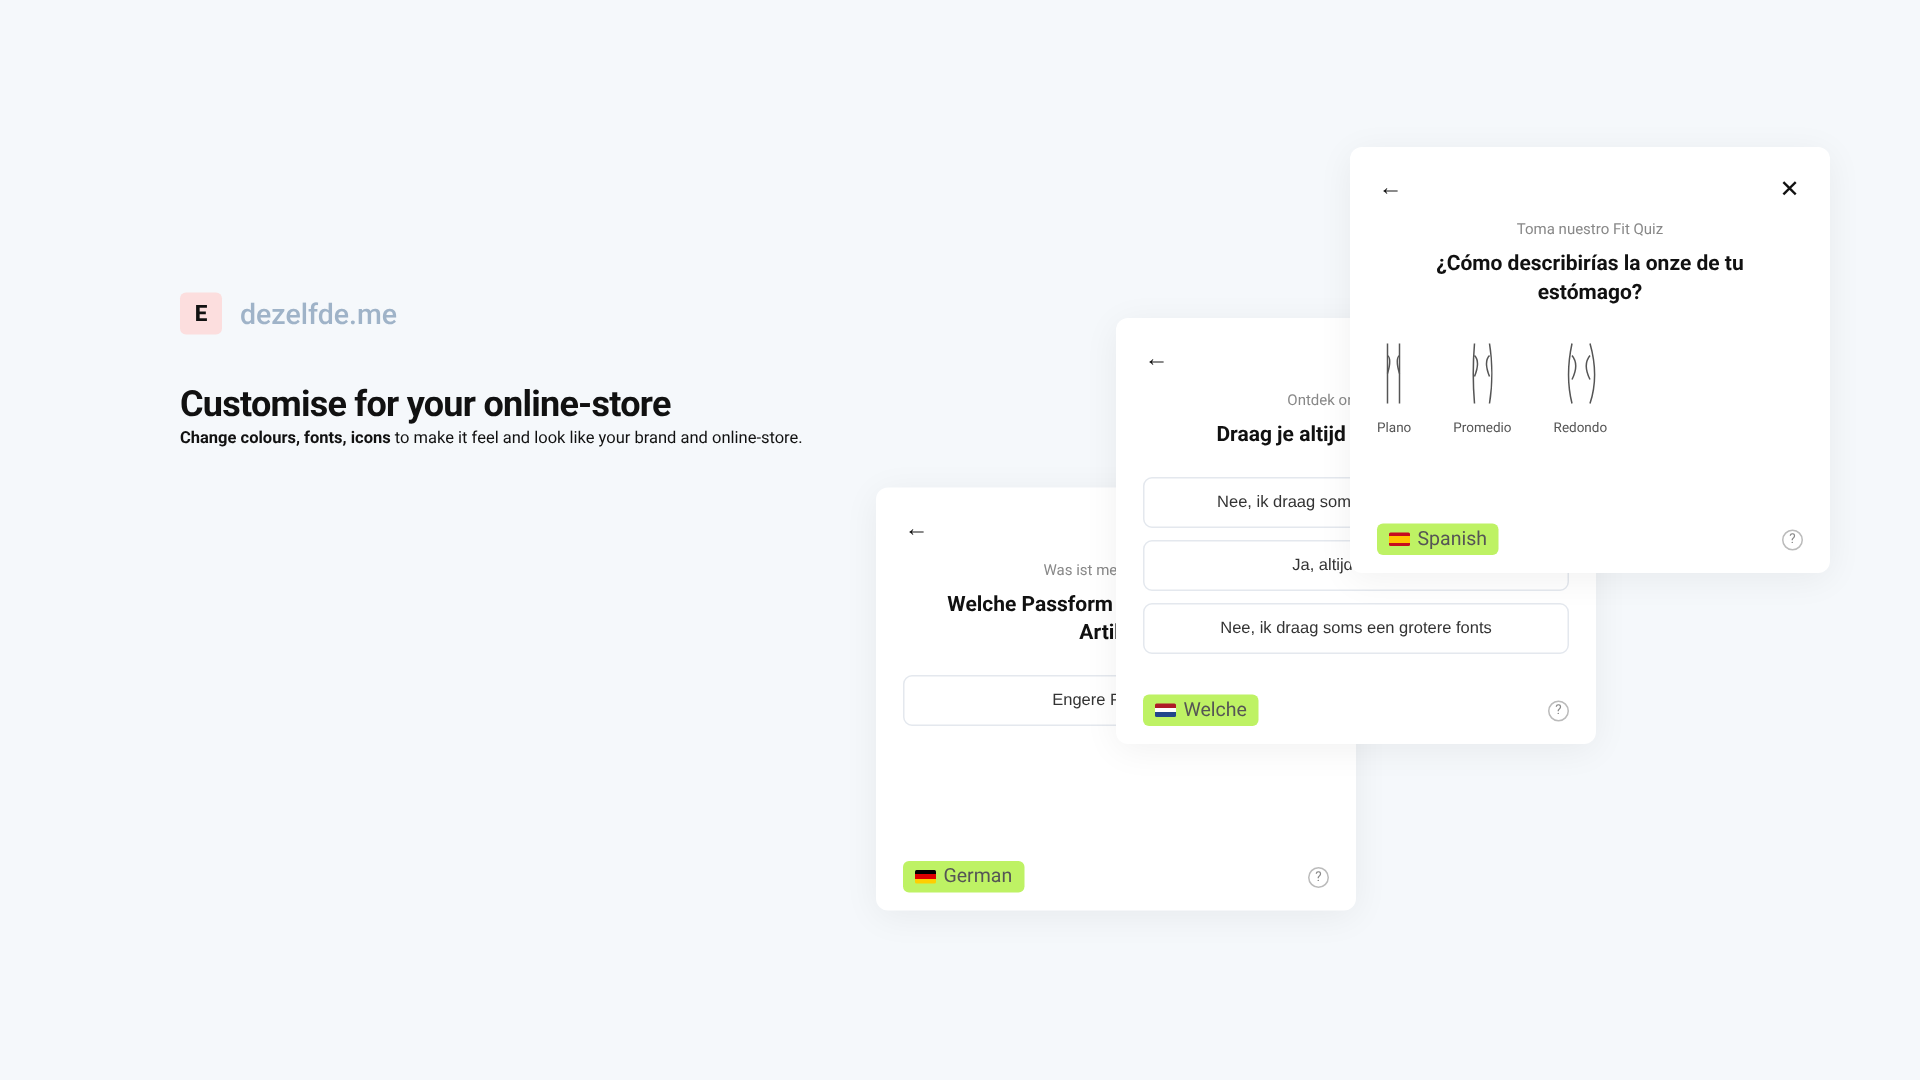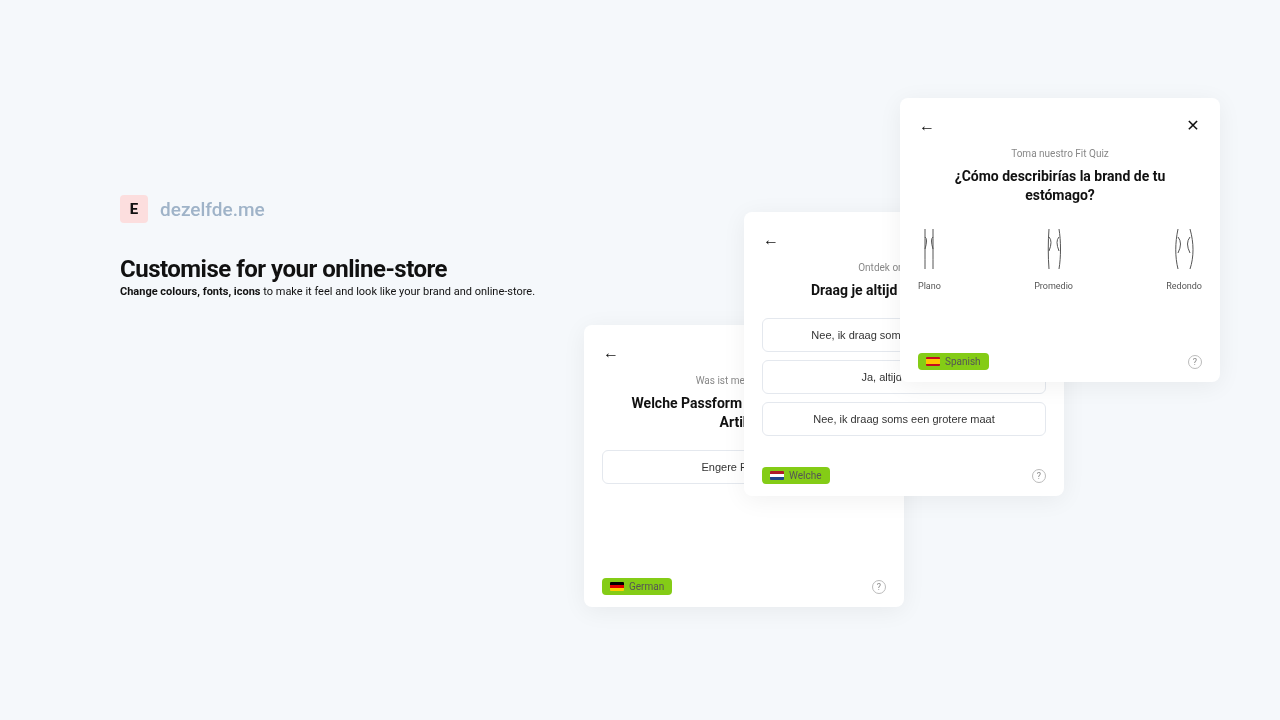--- a/index.html
+++ b/index.html
@@ -117,42 +117,42 @@
     font-weight: 500;
   }
   .card-footer {
     position: absolute;
     left: 18px; right: 18px; bottom: 12px;
     display: flex;
     justify-content: space-between;
     align-items: center;
   }
   .lang-pill {
-    background: #84cc16;
+    background: #bef264;
     border-radius: 4px;
     padding: 3px 8px;
-    font-size: 10px;
+    font-size: 13px;
     color: #555;
     display: flex;
     align-items: center;
     gap: 5px;
   }
   .help-circle {
     width: 14px; height: 14px;
     border: 1px solid #bbb;
     border-radius: 50%;
     font-size: 9px;
     color: #888;
     display: flex; align-items: center; justify-content: center;
   }
 
   
   .shape-row {
     display: flex;
-    justify-content: space-between;
+    justify-content: flex-start;
     gap: 28px;
     margin-top: 22px;
   }
   .shape-item {
     display: flex;
     flex-direction: column;
     align-items: center;
     gap: 10px;
     cursor: pointer;
   }
@@ -204,38 +204,38 @@
 <div class="card card-mid">
   <div class="card-top">
     <div class="icon-btn">←</div>
     <div></div>
   </div>
   <div class="card-subtitle">Ontdek onze Fit Quiz</div>
   <div class="card-question">Draag je altijd dezelfde maat?</div>
   <div class="option-list">
     <button class="option-btn">Nee, ik draag soms een kleinere maat</button>
     <button class="option-btn">Ja, altijd dezelfde</button>
-    <button class="option-btn">Nee, ik draag soms een grotere maat</button>
+    <button class="option-btn">Nee, ik draag soms een grotere fonts</button>
   </div>
   <div class="card-footer">
     <div class="lang-pill">
       <span class="flag flag-nl"></span>
       <span>Welche</span>
     </div>
     <div class="help-circle">?</div>
   </div>
 </div>
 
 <div class="card card-front">
   <div class="card-top">
     <div class="icon-btn">←</div>
     <div class="icon-btn">✕</div>
   </div>
   <div class="card-subtitle">Toma nuestro Fit Quiz</div>
-  <div class="card-question">¿Cómo describirías la brand de tu estómago?</div>
+  <div class="card-question">¿Cómo describirías la onze de tu estómago?</div>
   <div class="shape-row">
     <div class="shape-item">
       <svg width="20" height="44" viewBox="0 0 20 44">
         <path d="M6 2 C6 14 6 30 6 42 M14 2 C14 14 14 30 14 42"></path>
         <path d="M6 10 Q9 12 6 22 M14 10 Q11 12 14 22"></path>
       </svg>
       <div class="shape-label">Plano</div>
     </div>
     <div class="shape-item">
       <svg width="22" height="44" viewBox="0 0 22 44">

